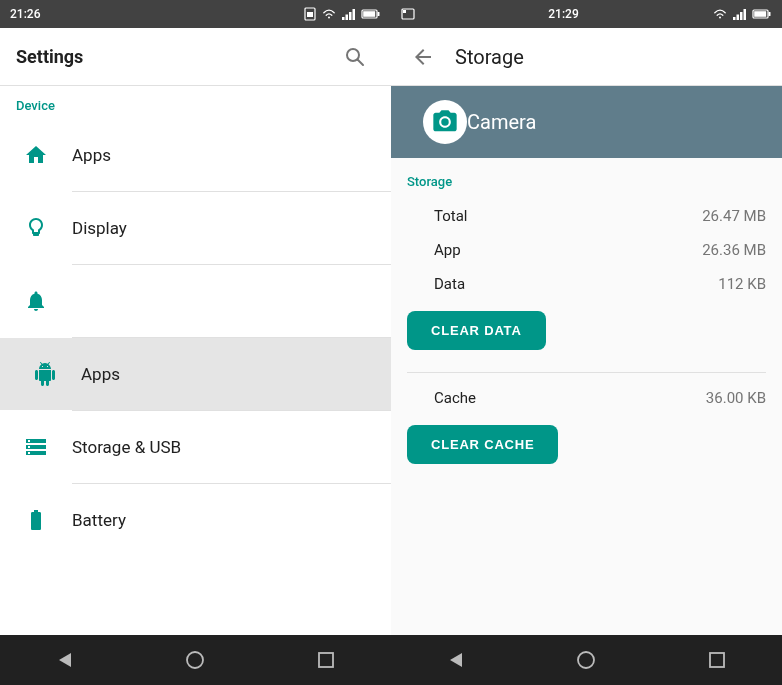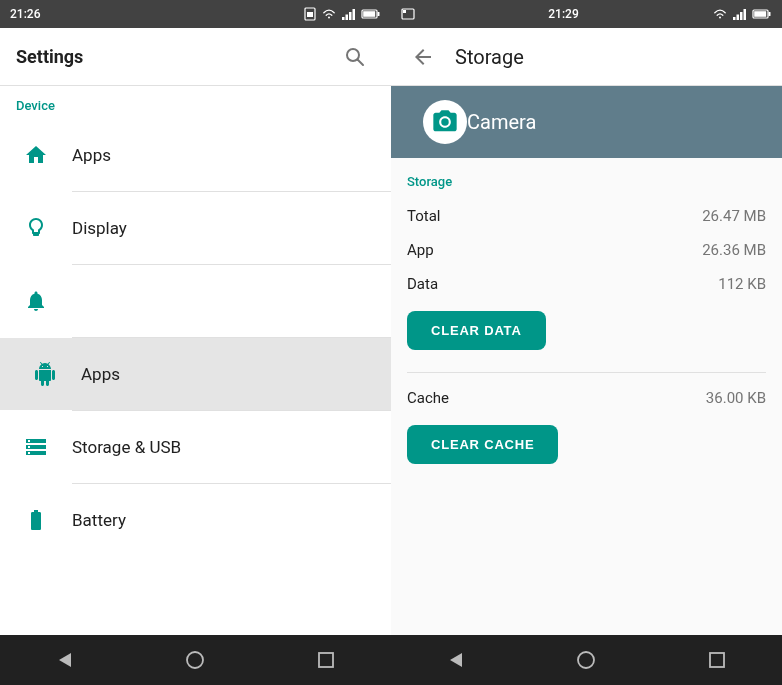--- a/index.html
+++ b/index.html
@@ -200,20 +200,21 @@
 
     .storage-row {
       display: flex;
       justify-content: space-between;
       align-items: center;
       padding: 8px 0;
     }
     .storage-row-label {
       font-size: 15px;
       color: #212121;
+      margin-left: 27px;
     }
     .storage-row-value {
       font-size: 15px;
       color: #757575;
     }
 
     .teal-btn {
       background: #009688;
       color: #fff;
       border: none;

